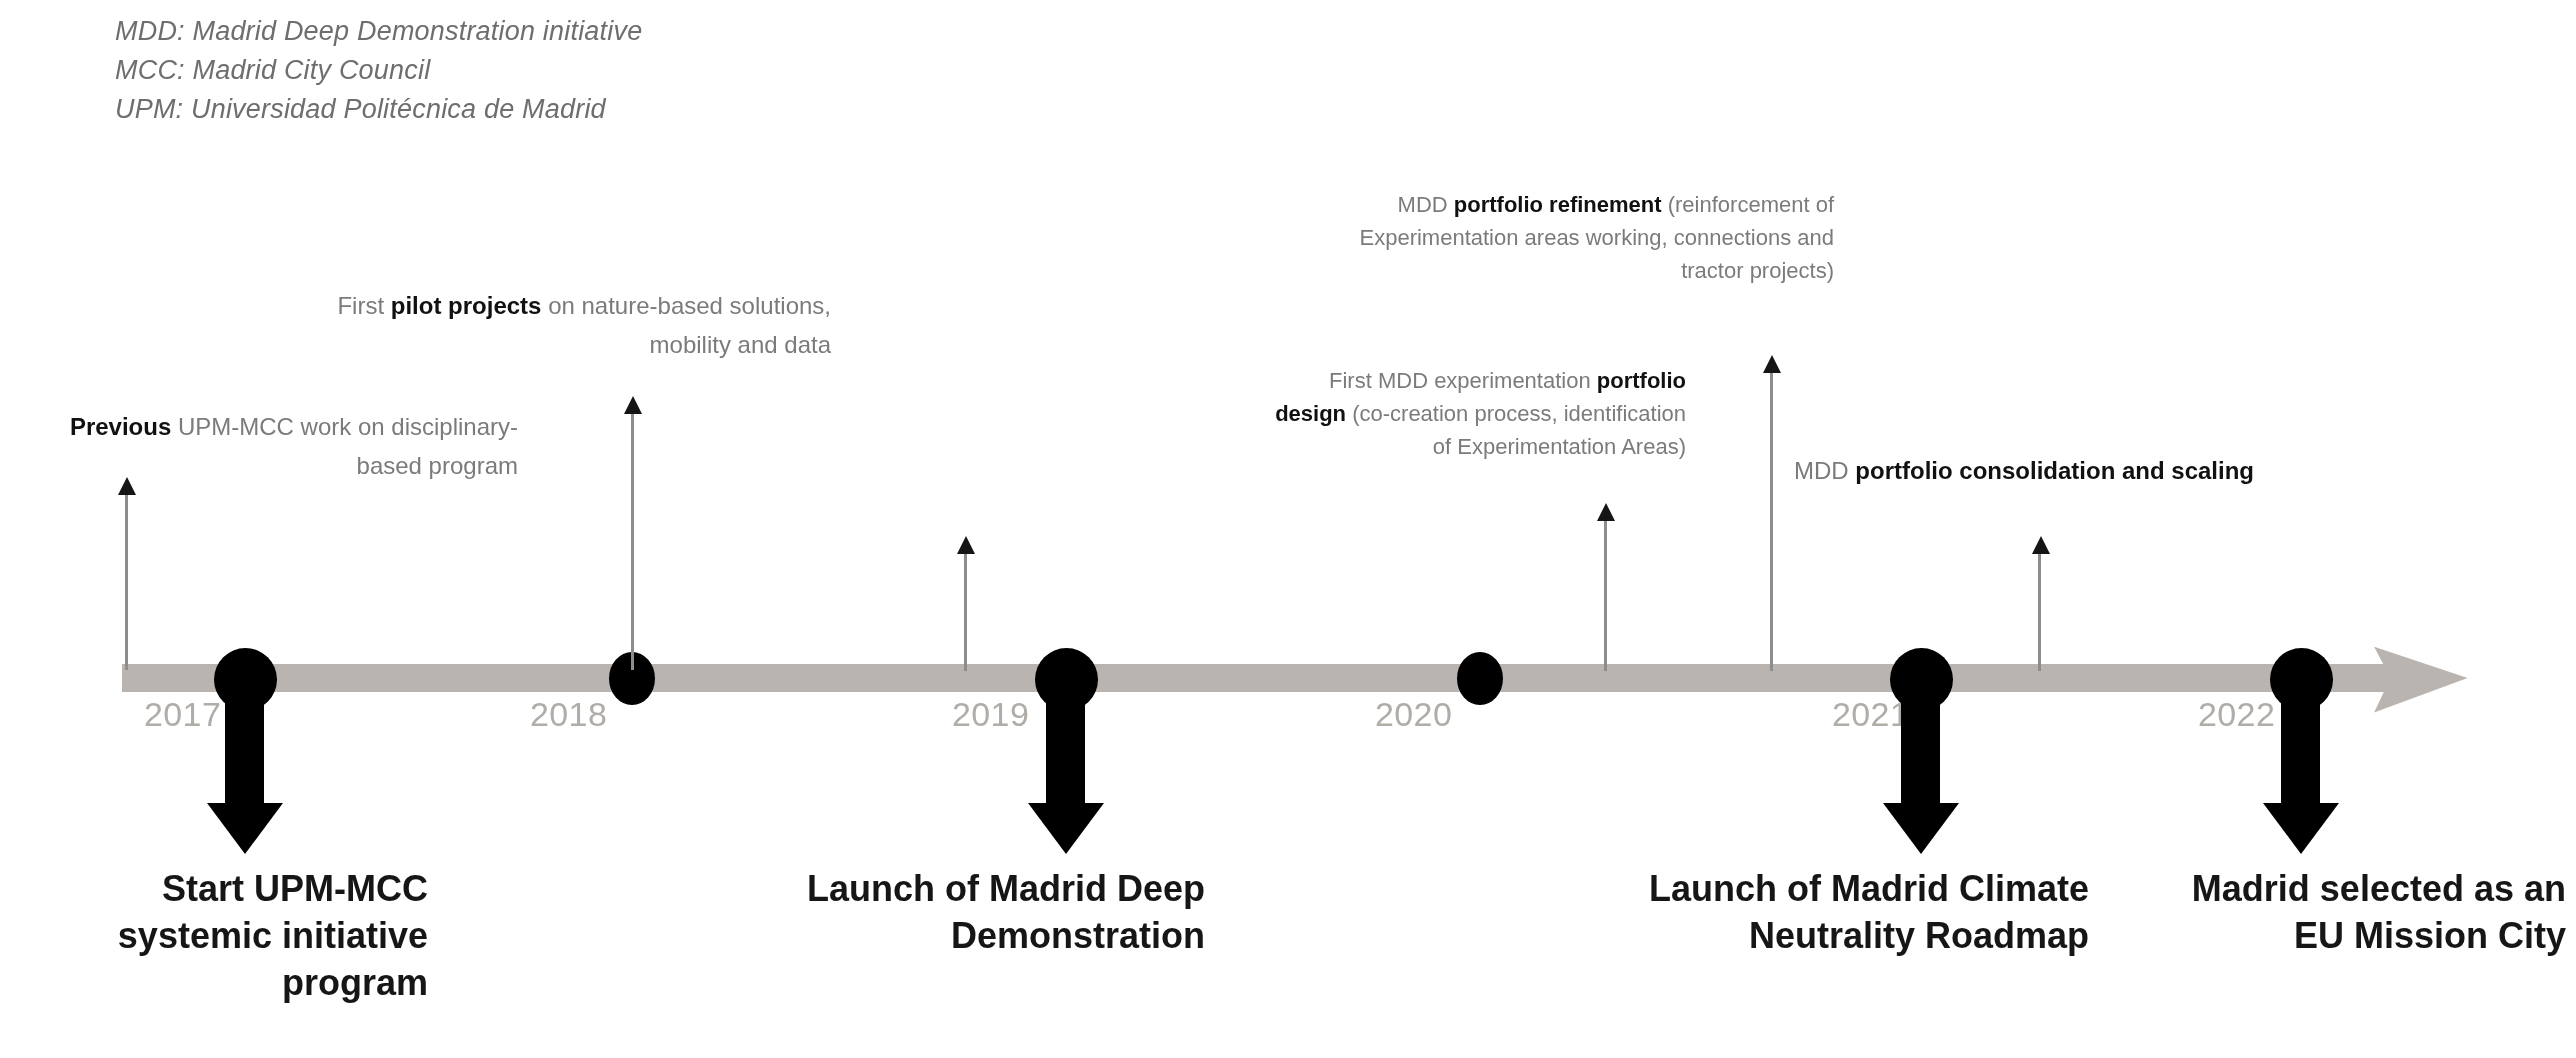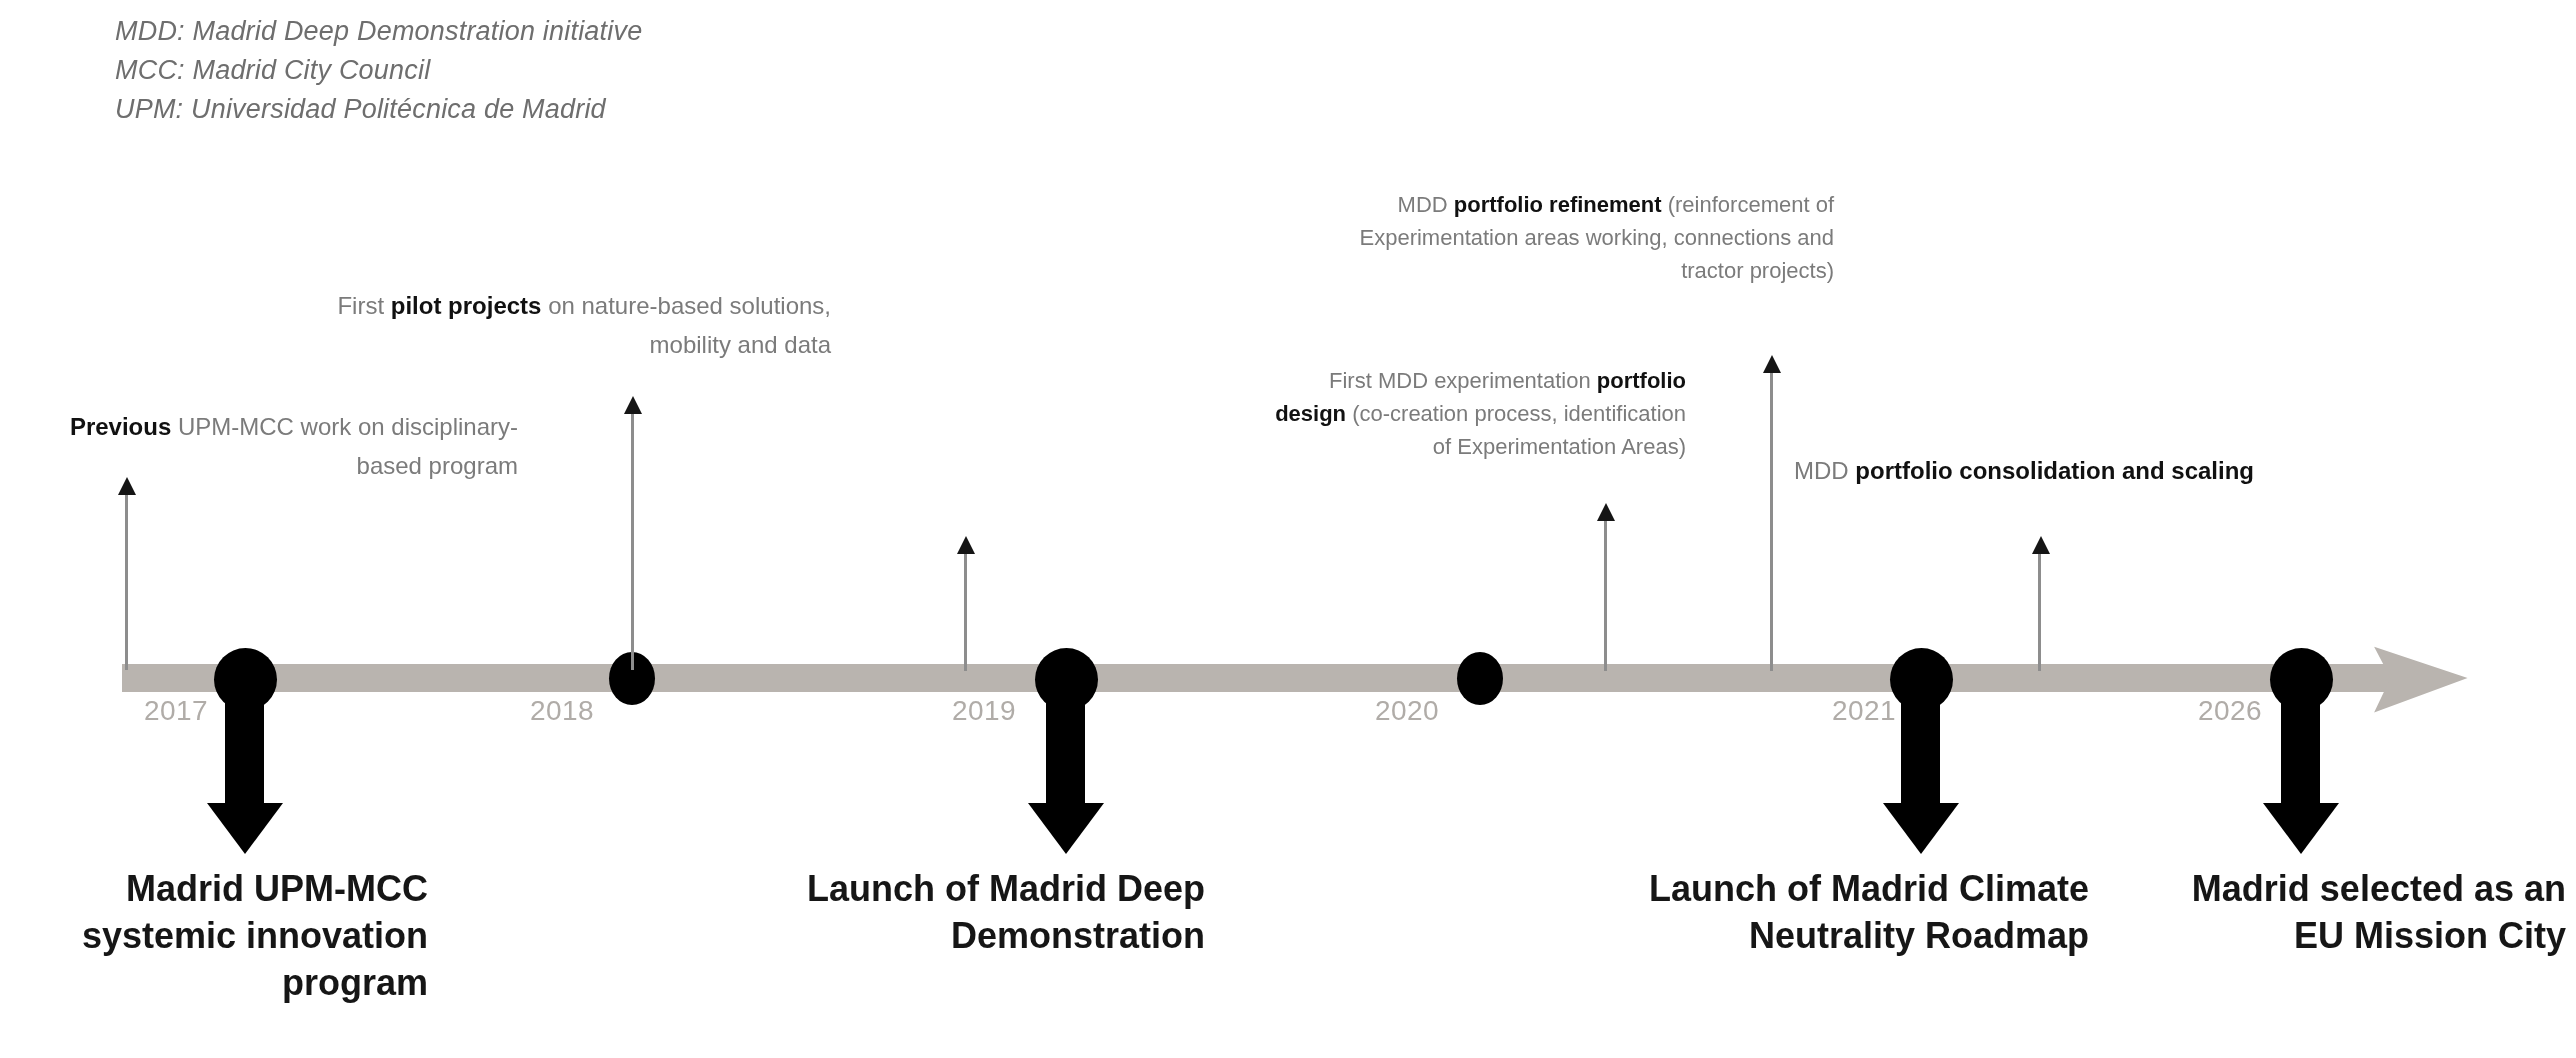--- a/index.html
+++ b/index.html
@@ -14,21 +14,21 @@
   .legend{position:absolute;left:115px;top:11.5px;font-style:italic;
     font-size:27px;line-height:39px;color:#6e6e6e;letter-spacing:0.2px;white-space:nowrap;}
   .legend div{white-space:nowrap;}
 
   
   .axis-bar{position:absolute;left:122px;top:664px;width:2277px;height:28px;
     background:#b9b4af;}
   .axis-head{position:absolute;left:2369px;top:637px;width:107px;height:82px;}
 
   
-  .year{position:absolute;font-size:28px;color:#b0aca8;letter-spacing:0.4px;
+  .year{position:absolute;font-size:34px;color:#b0aca8;letter-spacing:0.4px;
     white-space:nowrap;}
 
   
   .dot{position:absolute;width:46px;height:53px;border-radius:50%;background:#000;}
 
   
   .downarrow{position:absolute;width:76px;}
   .downarrow .cap{width:63px;height:63px;border-radius:50%;background:#000;
     position:absolute;left:6.6px;top:0;}
   .downarrow .shaft{position:absolute;left:18px;top:28px;width:39px;background:#000;}
@@ -69,21 +69,21 @@
     <svg width="107" height="82" viewBox="0 0 130 100">
       <polygon points="6,12 120,50 6,92 26,50" fill="#b9b4af"></polygon>
     </svg>
   </div>
 
   <div class="year" style="left:144px;top:695px;">2017</div>
   <div class="year" style="left:530px;top:695px;">2018</div>
   <div class="year" style="left:952px;top:695px;">2019</div>
   <div class="year" style="left:1375px;top:695px;">2020</div>
   <div class="year" style="left:1832px;top:695px;">2021</div>
-  <div class="year" style="left:2198px;top:695px;">2026</div>
+  <div class="year" style="left:2198px;top:695px;">2022</div>
 
   <div class="dot" style="left:609px;top:652px;"></div>
   <div class="dot" style="left:1457px;top:652px;"></div>
 
   <div class="downarrow" style="left:207px;top:648px;height:206px;">
     <div class="cap"></div>
     <div class="shaft" style="height:127px;"></div>
     <div class="head" style="top:155px;"></div>
   </div>
 
@@ -127,21 +127,21 @@
 
   <div class="note md r" style="left:329px;top:286px;width:502px;"><span>First </span><b>pilot projects</b><span> on nature-based solutions, mobility and data</span></div>
 
 
   <div class="note sm r" style="left:1258px;top:364px;width:428px;"><span>First MDD experimentation </span><b>portfolio design</b><span> (co-creation process, identification of Experimentation Areas)</span></div>
 
   <div class="note sm r" style="left:1308px;top:188px;width:526px;"><span>MDD </span><b>portfolio refinement</b><span> (reinforcement of Experimentation areas working, connections and tractor projects)</span></div>
 
   <div class="note md r" style="left:1777px;top:451px;width:477px;"><span>MDD </span><b>portfolio consolidation and scaling</b></div>
 
-  <div class="caption" style="left:41px;top:865px;width:387px;">Madrid UPM-MCC systemic innovation program</div>
+  <div class="caption" style="left:41px;top:865px;width:387px;">Start UPM-MCC systemic initiative program</div>
 
   <div class="caption" style="left:1637px;top:865px;width:452px;">Launch of Madrid Climate Neutrality Roadmap</div>
 
   <div class="caption" style="left:781px;top:865px;width:424px;">Launch of Madrid Deep Demonstration</div>
 
   <div class="caption" style="left:2163px;top:865px;width:403px;">Madrid selected as an EU Mission City</div>
 
 </div>
 
 

